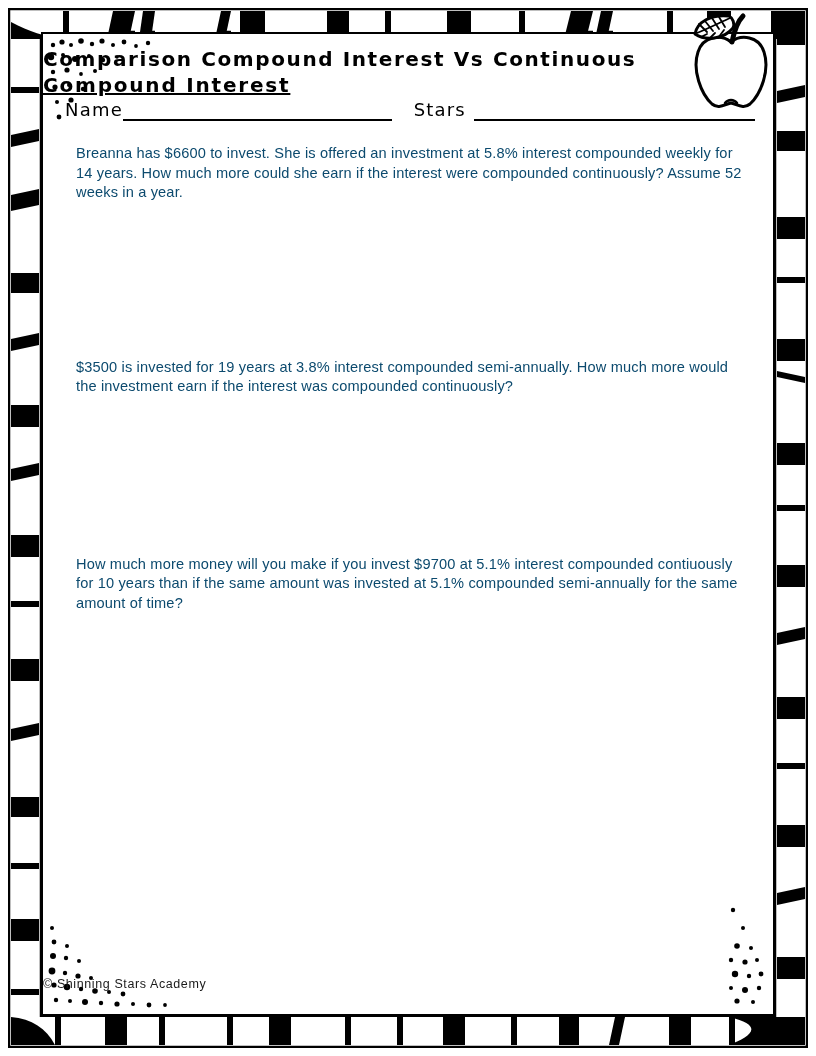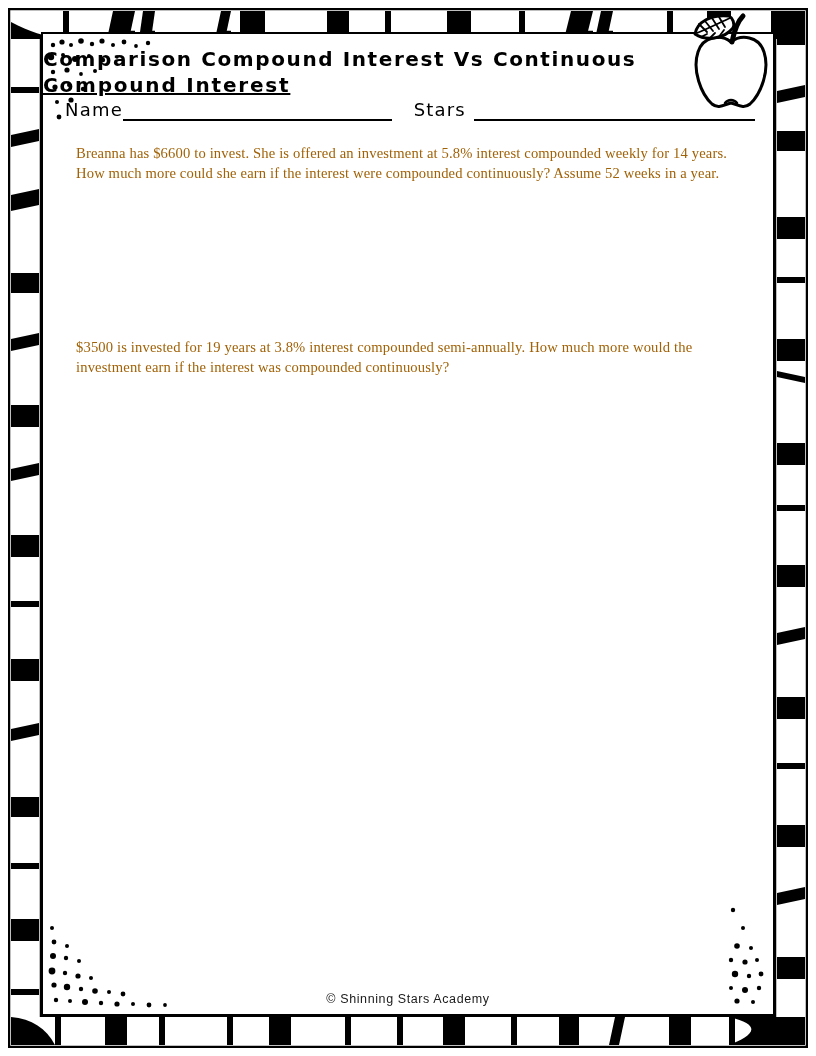--- a/index.html
+++ b/index.html
@@ -99,37 +99,36 @@
   .problems {
     position: absolute;
     left: 33px;
     top: 110px;
     width: 676px;
   }
   .problem {
     position: relative;
   }
   .problem-text {
-    font-family: Liberation Serif, serif;
+    font-family: Liberation Sans, sans-serif;
     font-size: 14.6px;
     line-height: 19.5px;
-    color: #a16207;
+    color: #0c4a6e;
     letter-spacing: 0.15px;
   }
   .problem-work {
     width: 100%;
   }
 
   
   .footer {
     position: absolute;
     left: 0;
-    bottom: 7px;
+    bottom: 22px;
     width: 100%;
-    text-align: center;
   }
   .footer-text {
     font-family: "Liberation Sans", sans-serif;
     font-size: 12.5px;
     letter-spacing: 0.6px;
     color: #1a1a1a;
   }
 
   
   .apple-deco {
@@ -414,20 +413,21 @@
     <div class="problems">
         <div class="problem">
           <div class="problem-text">Breanna has $6600 to invest. She is offered an investment at 5.8% interest compounded weekly for 14 years. How much more could she earn if the interest were compounded continuously? Assume 52 weeks in a year.</div>
           <div class="problem-work" style="height: 155px;"></div>
         </div>
         <div class="problem">
           <div class="problem-text">$3500 is invested for 19 years at 3.8% interest compounded semi-annually. How much more would the investment earn if the interest was compounded continuously?</div>
           <div class="problem-work" style="height: 158px;"></div>
         </div>
         <div class="problem">
+          <div class="problem-text">How much more money will you make if you invest $9700 at 5.1% interest compounded contiuously for 10 years than if the same amount was invested at 5.1% compounded semi-annually for the same amount of time?</div>
           <div class="problem-work" style="height: 155px;"></div>
         </div>
       </div>
 
     <div class="footer">
       <span class="footer-text">© Shinning Stars Academy</span>
     </div>
 
   </div>
 </div>

